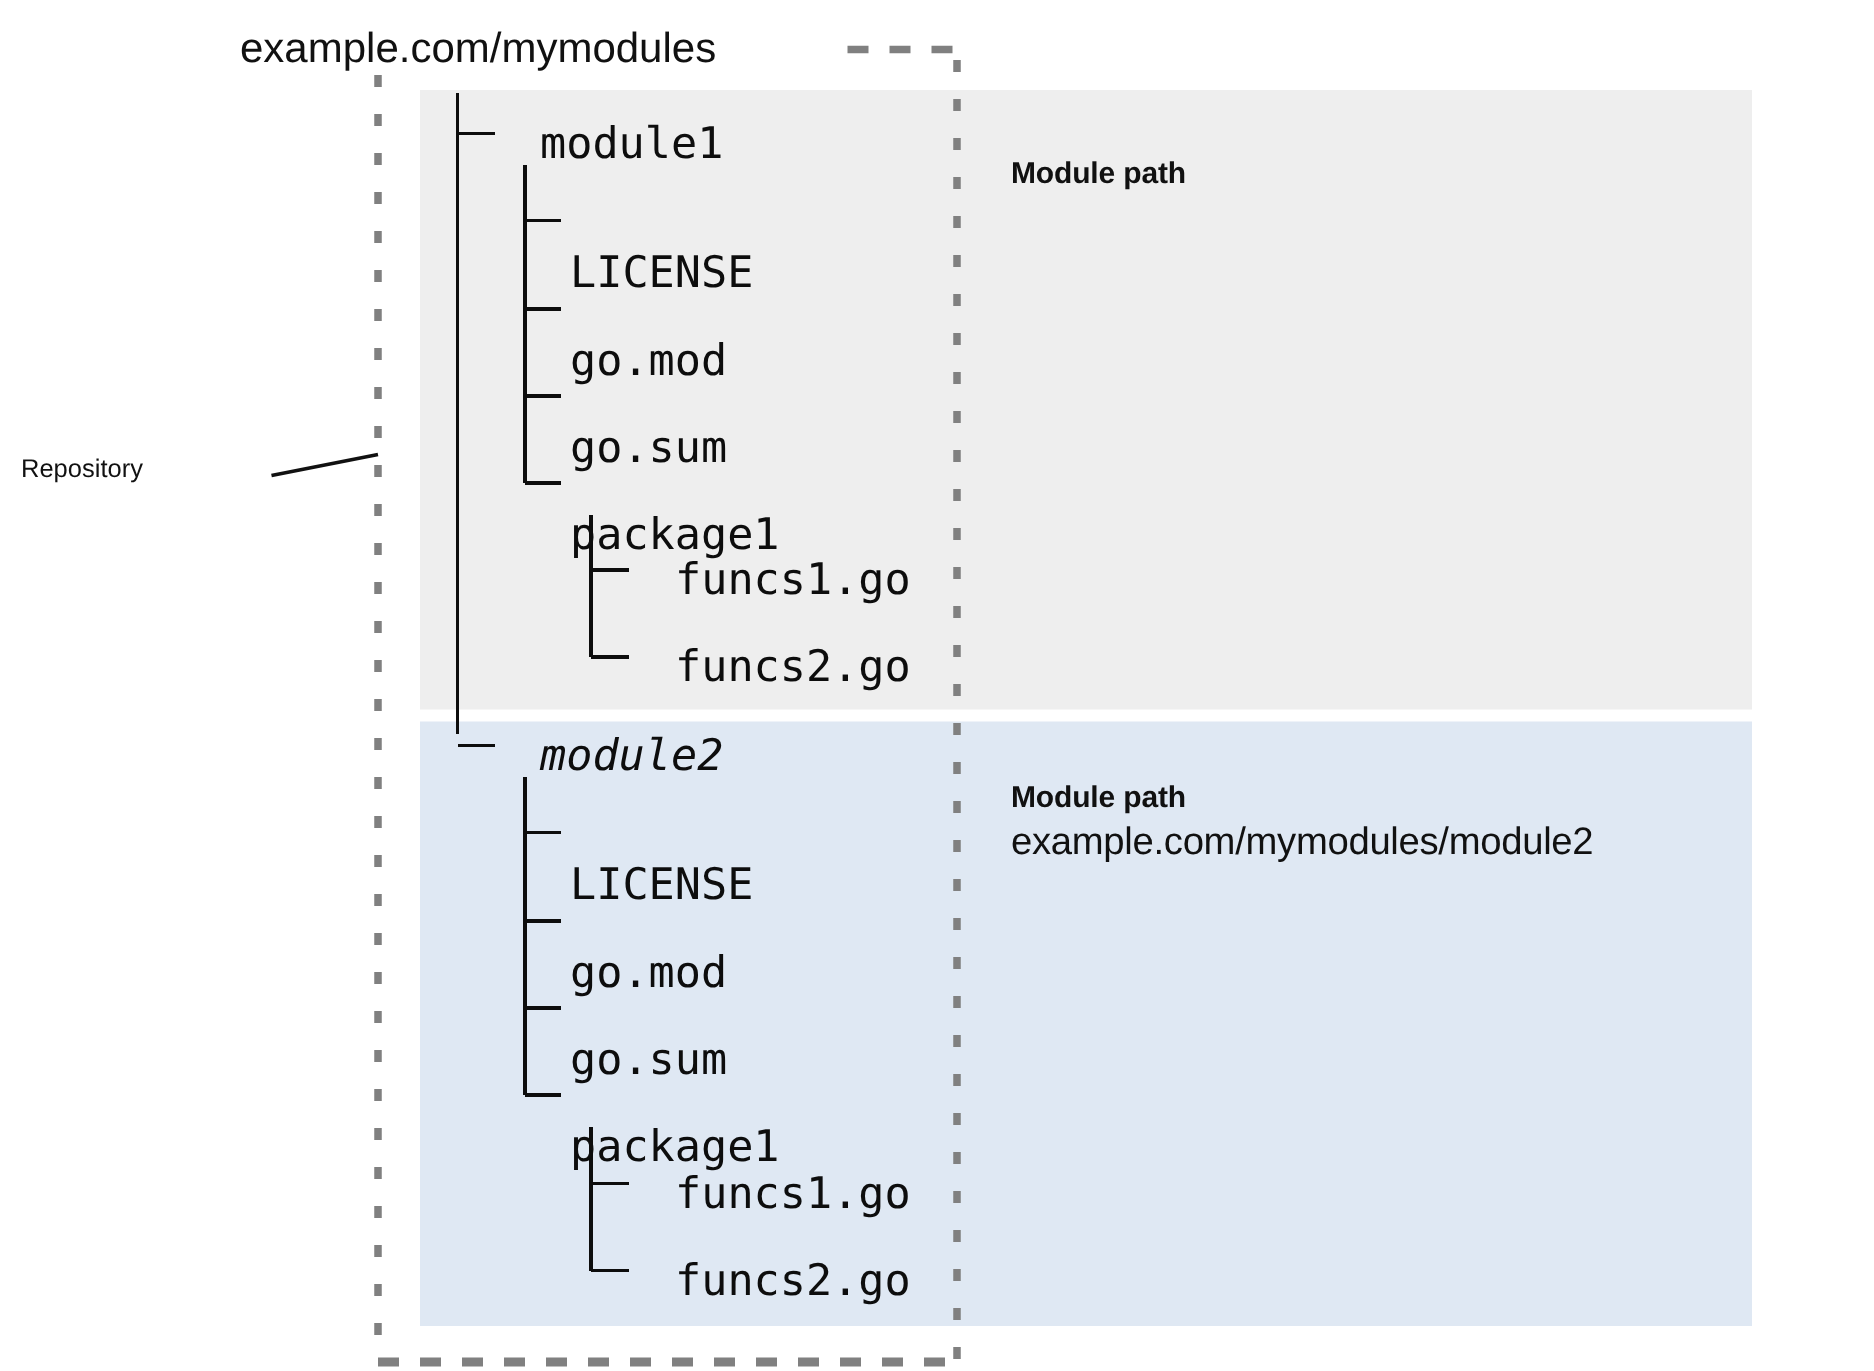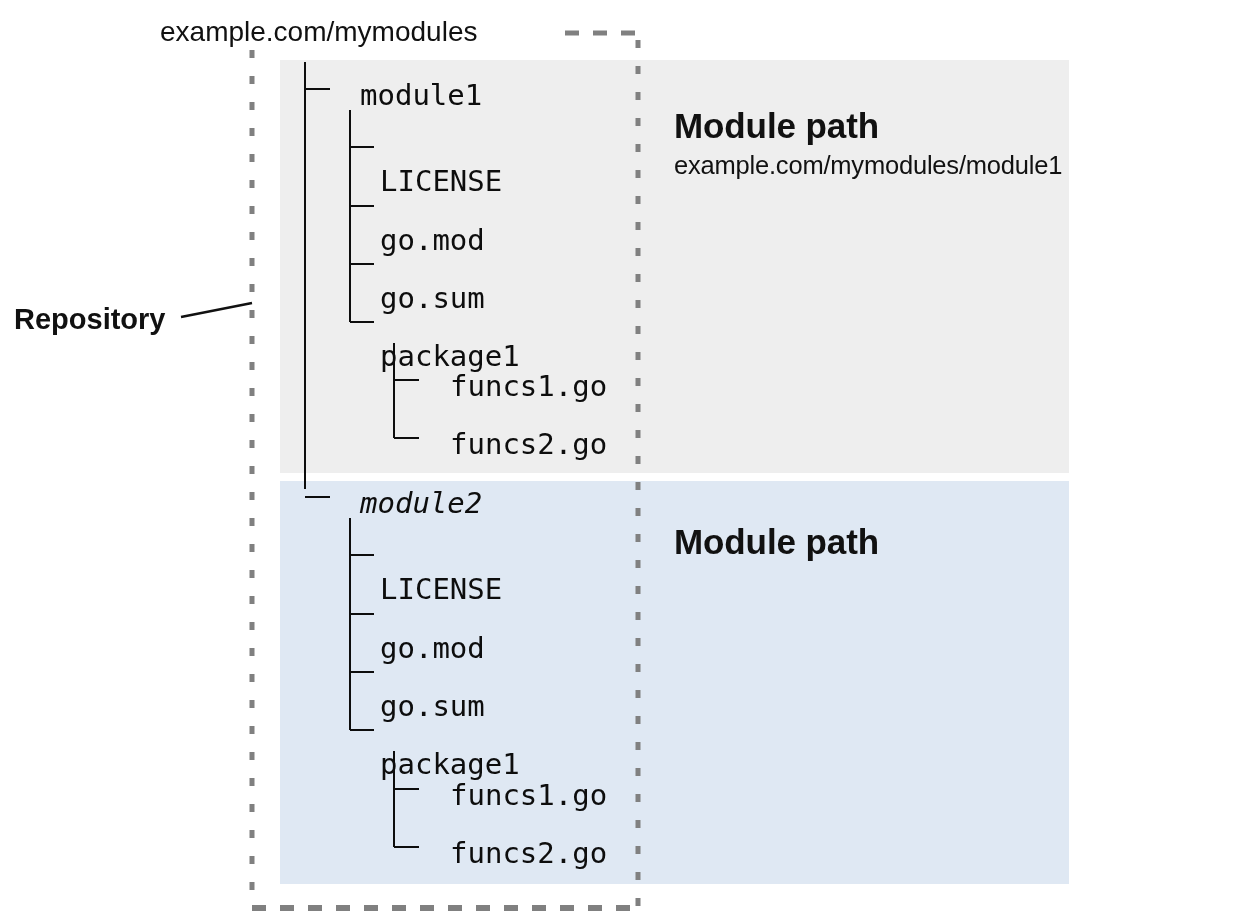--- a/index.html
+++ b/index.html
@@ -8,21 +8,21 @@
     padding: 0;
     background: #ffffff;
   }
   body {
     font-family: "Liberation Sans", sans-serif;
     color: #1a1a1a;
   }
 
   #diagram {
     position: relative;
-    width: 1069px;
+    width: 1168px;
     height: 914px;
     overflow: hidden;
     background: #ffffff;
   }
 
   
   .module-panel {
     position: absolute;
     left: 280px;
     right: 0;
@@ -43,21 +43,21 @@
     position: absolute;
     left: 674px;
     width: 540px;
     line-height: 1.30;
   }
   #note-module1 { top: 103px; }
   #note-module2 { top: 519px; }
 
   .note-title {
     display: block;
-    font-size: 35px;
+    font-size: 20px;
     font-weight: bold;
     letter-spacing: -0.1px;
     color: #111111;
     white-space: nowrap;
   }
   .note-path {
     display: block;
     font-size: 25.5px;
     font-weight: normal;
     letter-spacing: -0.2px;
@@ -75,24 +75,23 @@
     width: 1249px;
     height: 914px;
     overflow: visible;
   }
 
   
   #repo-label {
     position: absolute;
     left: 14px;
     top: 303px;
-    font-size: 29px;
-    color: #111111;
-    white-space: nowrap;
-    font-weight: bold;
+    font-size: 17px;
+    color: #111111;
+    white-space: nowrap;
   }
 
   
   #host-label {
     position: absolute;
     left: 160px;
     top: 16px;
     font-size: 28px;
     color: #111111;
     white-space: nowrap;
@@ -183,20 +182,20 @@
       <div class="tree-row depth-1" style="top: 547px;">LICENSE</div>
       <div class="tree-row depth-1" style="top: 606px;">go.mod</div>
       <div class="tree-row depth-1" style="top: 664px;">go.sum</div>
       <div class="tree-row depth-1" style="top: 722px;">package1</div>
       <div class="tree-row depth-2" style="top: 781px;">funcs1.go</div>
       <div class="tree-row depth-2" style="top: 839px;">funcs2.go</div>
     </div>
 
   <div class="module-note" id="note-module1">
     <span class="note-title">Module path</span>
-    <span class="note-path">example.com/mymodules/module1</span>
   </div>
 
   <div class="module-note" id="note-module2">
     <span class="note-title">Module path</span>
+    <span class="note-path">example.com/mymodules/module2</span>
   </div>
 
 </div>
 
 </body></html>

